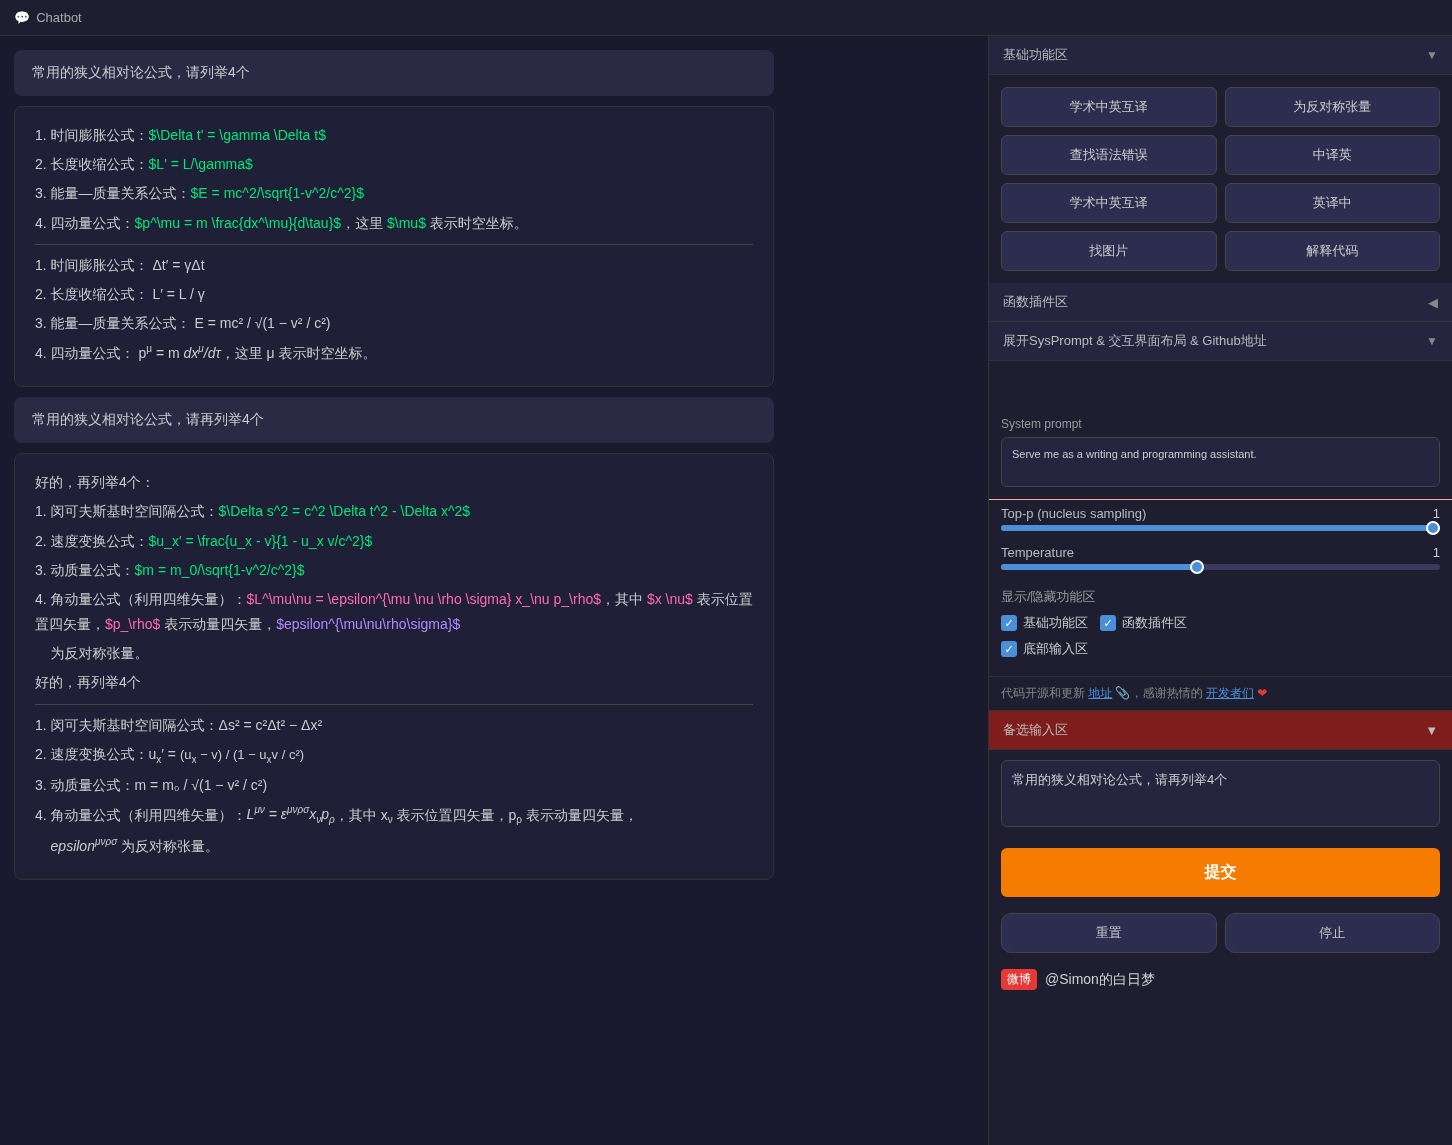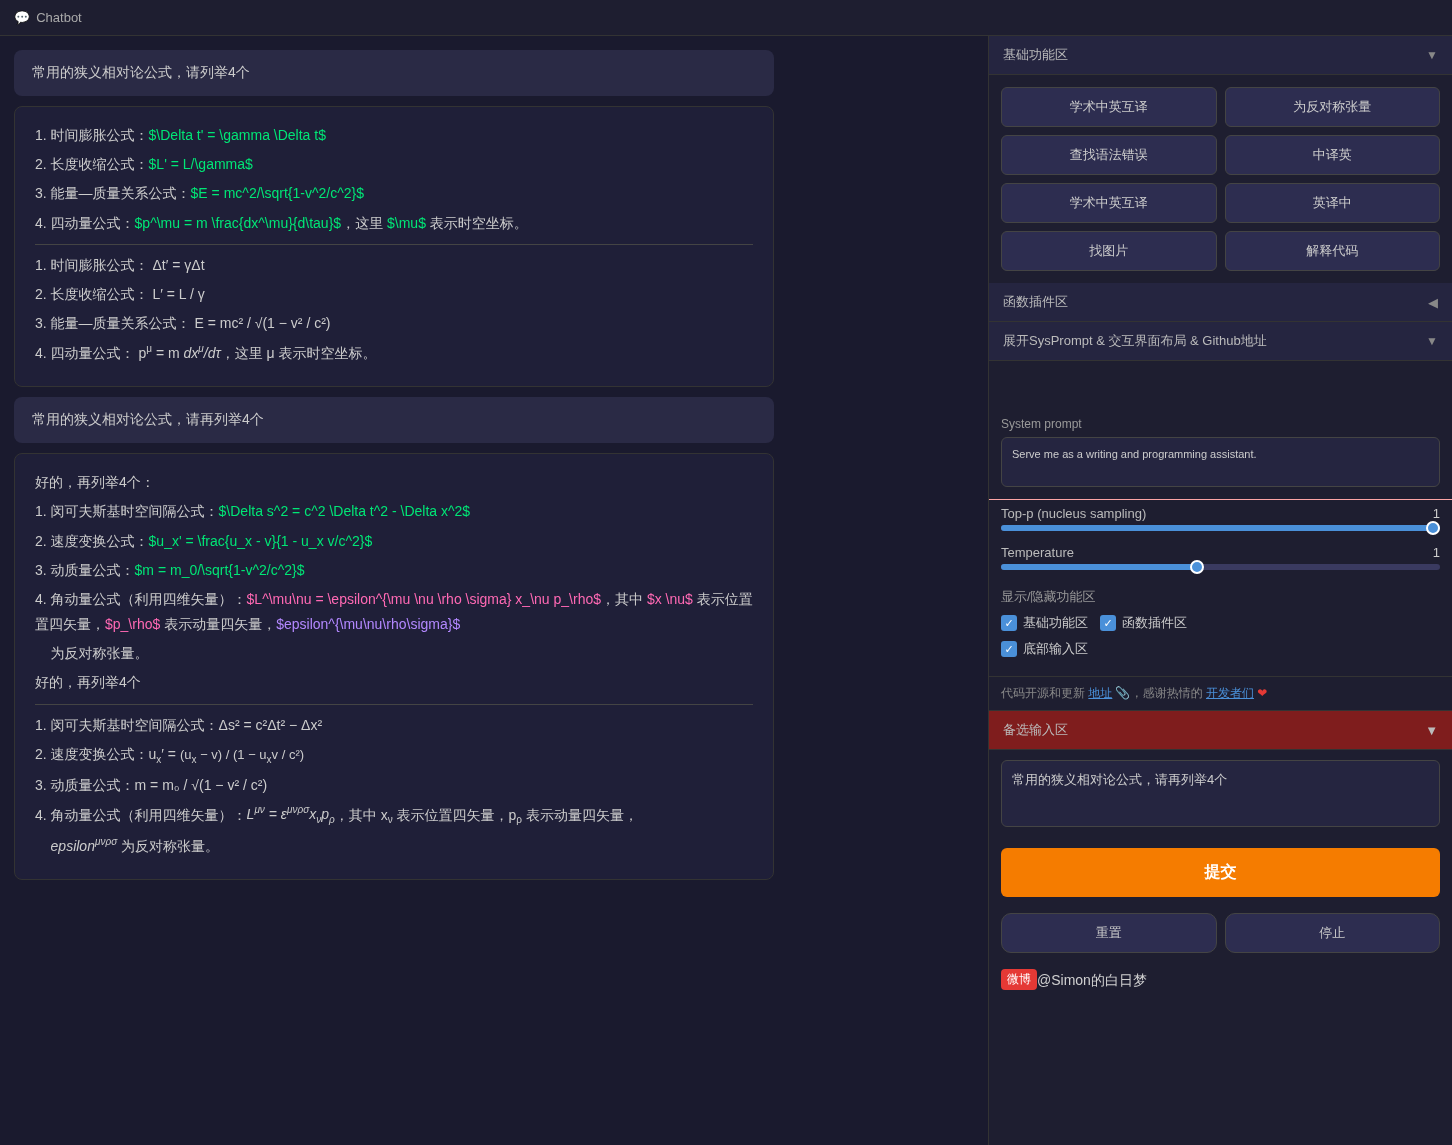--- a/index.html
+++ b/index.html
@@ -442,19 +442,19 @@
     <div class="alt-input-area">
       <textarea class="alt-textarea" rows="3" style="">常用的狭义相对论公式，请再列举4个</textarea>
     </div>
     <button class="submit-btn">提交</button>
 
     <div class="bottom-btn-row">
       <button class="bottom-btn">重置</button>
       <button class="bottom-btn">停止</button>
     </div>
 
-    <div style="padding: 8px 12px; display:flex; align-items:flex-end; ">
+    <div style="padding: 8px 12px; display:flex; align-items:center; gap:8px;">
       <span class="weibo-badge">微博</span>
       <span>@Simon的白日梦</span>
     </div>
 
   </div>
 </div>
 
 </body></html>

